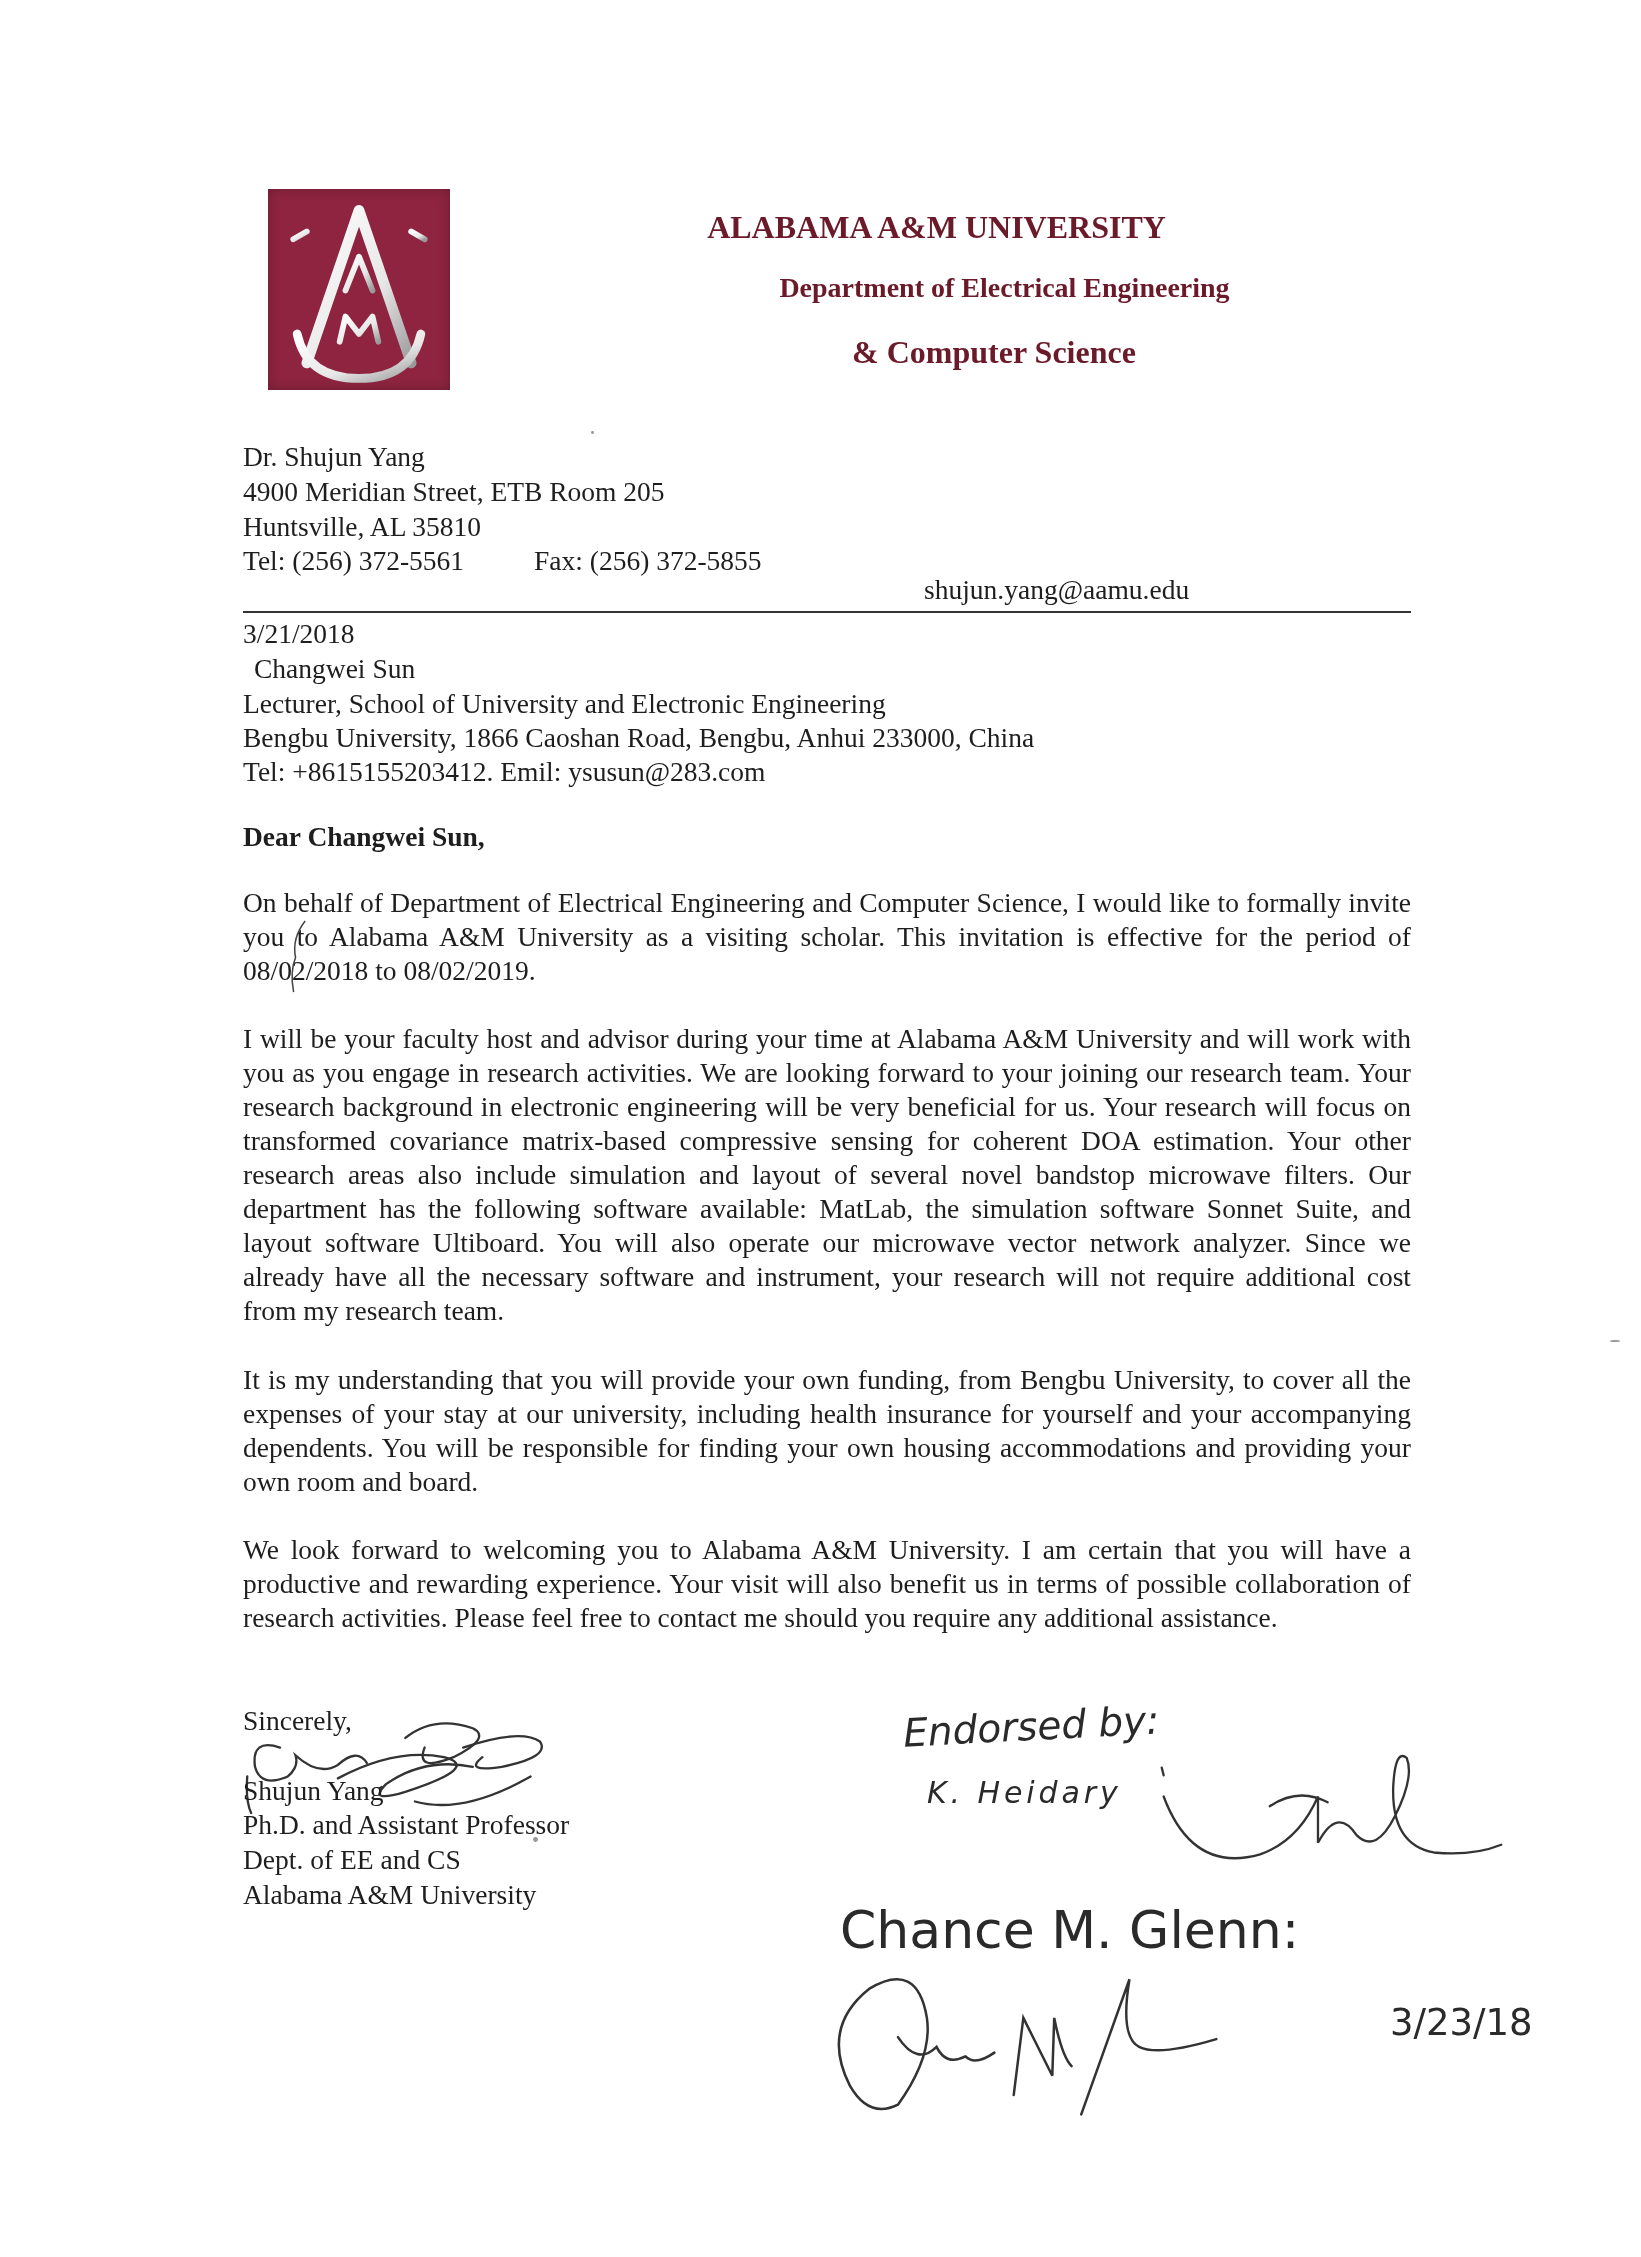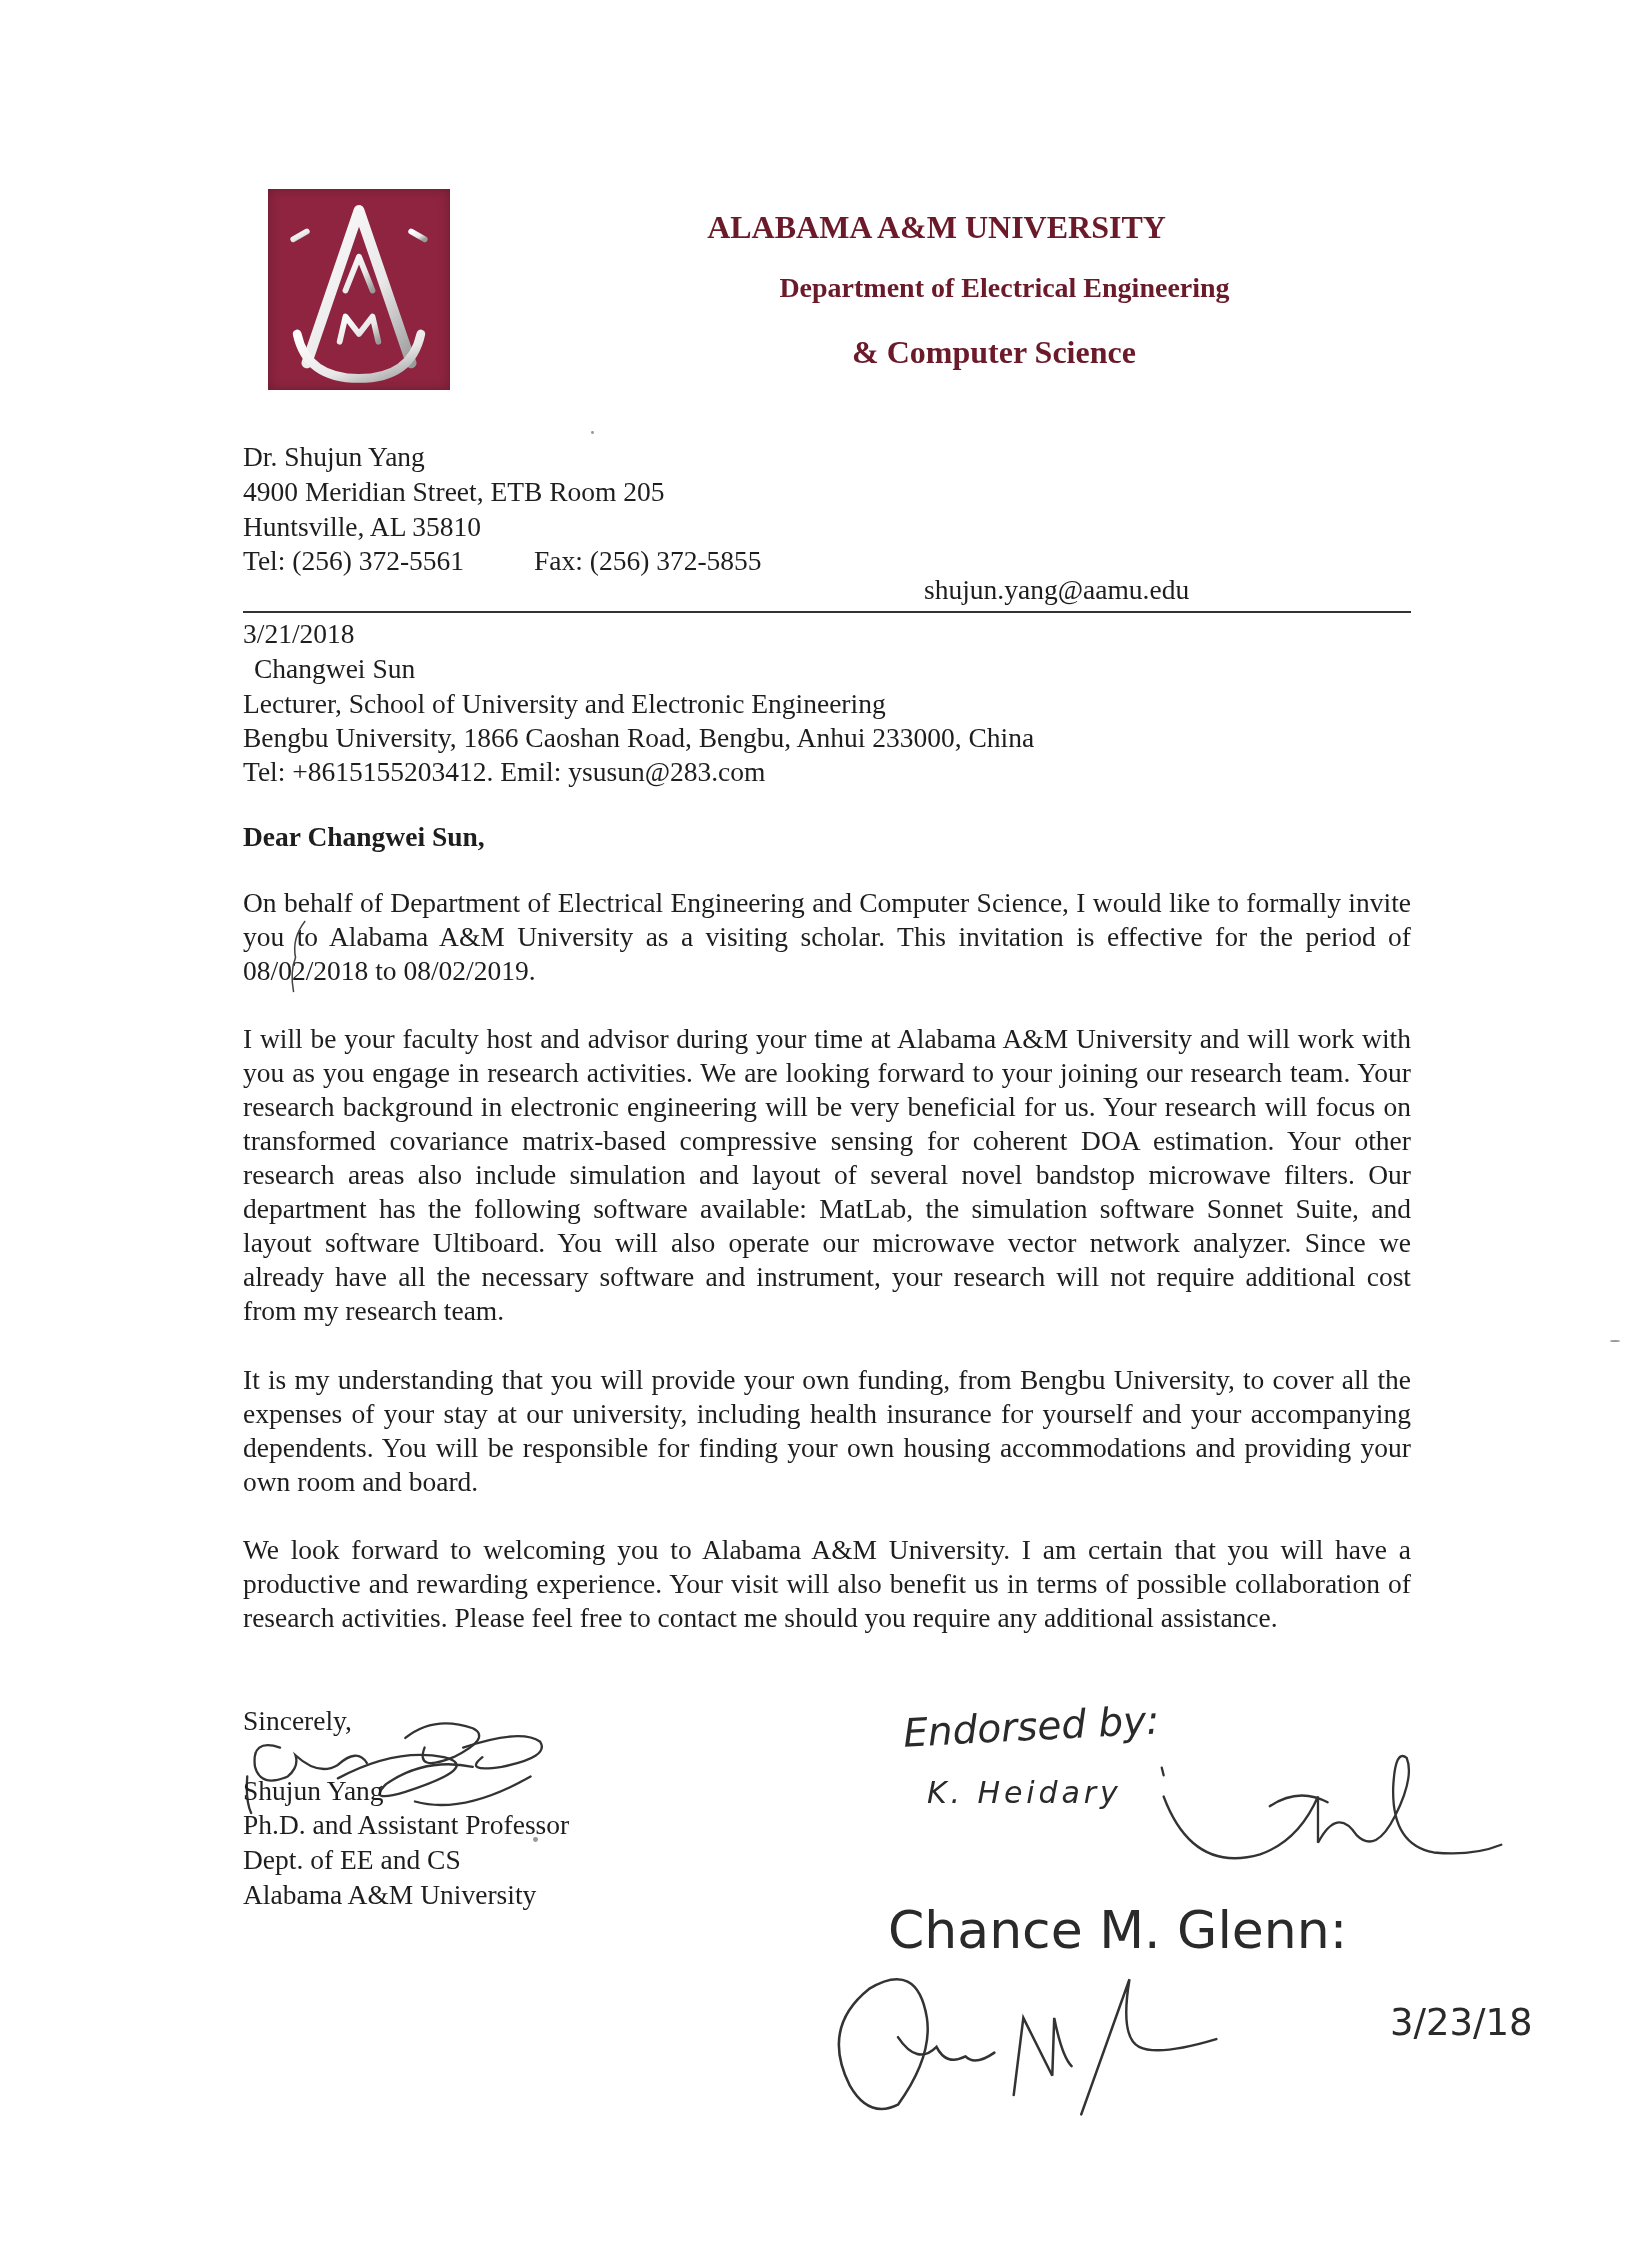--- a/index.html
+++ b/index.html
@@ -113,21 +113,21 @@
 <div class="abs hand" style="left:927px; top:1775px; font-size:30px; letter-spacing:3.9px;">K. Heidary</div>
 <div class="abs sig" style="left:1154px; top:1748px;">
   <svg width="463" height="126" viewBox="0 0 480 130">
     <g fill="none" stroke="#333" stroke-width="2.4" stroke-linecap="round">
       <path d="M8 20 L10 28"></path>
       <path d="M10 50 Q40 130 110 110 Q150 96 170 50 L170 98 Q190 60 210 90 Q230 110 250 70 Q270 30 262 10 Q250 0 248 40 Q246 100 290 108 Q330 112 360 100"></path>
       <path d="M120 60 Q150 40 180 56"></path>
     </g>
   </svg>
 </div>
-<div class="abs hand" style="left:888px; top:1900px; font-size:52px; font-style:normal;">Chance M. Glenn:</div>
+<div class="abs hand" style="left:840px; top:1900px; font-size:52px; font-style:normal;">Chance M. Glenn:</div>
 <div class="abs sig" style="left:830px; top:1960px;">
   <svg width="406" height="164" viewBox="0 0 420 170">
     <g fill="none" stroke="#333" stroke-width="2.6" stroke-linecap="round">
       <path d="M20 130 Q-10 70 40 30 Q90 0 100 60 Q106 100 70 150 Q40 165 20 130"></path>
       <path d="M70 80 Q90 110 110 90 Q120 110 140 100 Q150 110 170 96"></path>
       <path d="M190 140 L200 60 L230 120 L232 60 Q240 100 250 110"></path>
       <path d="M260 160 L310 20 Q300 80 320 90 Q340 100 400 82"></path>
     </g>
   </svg>
 </div>

